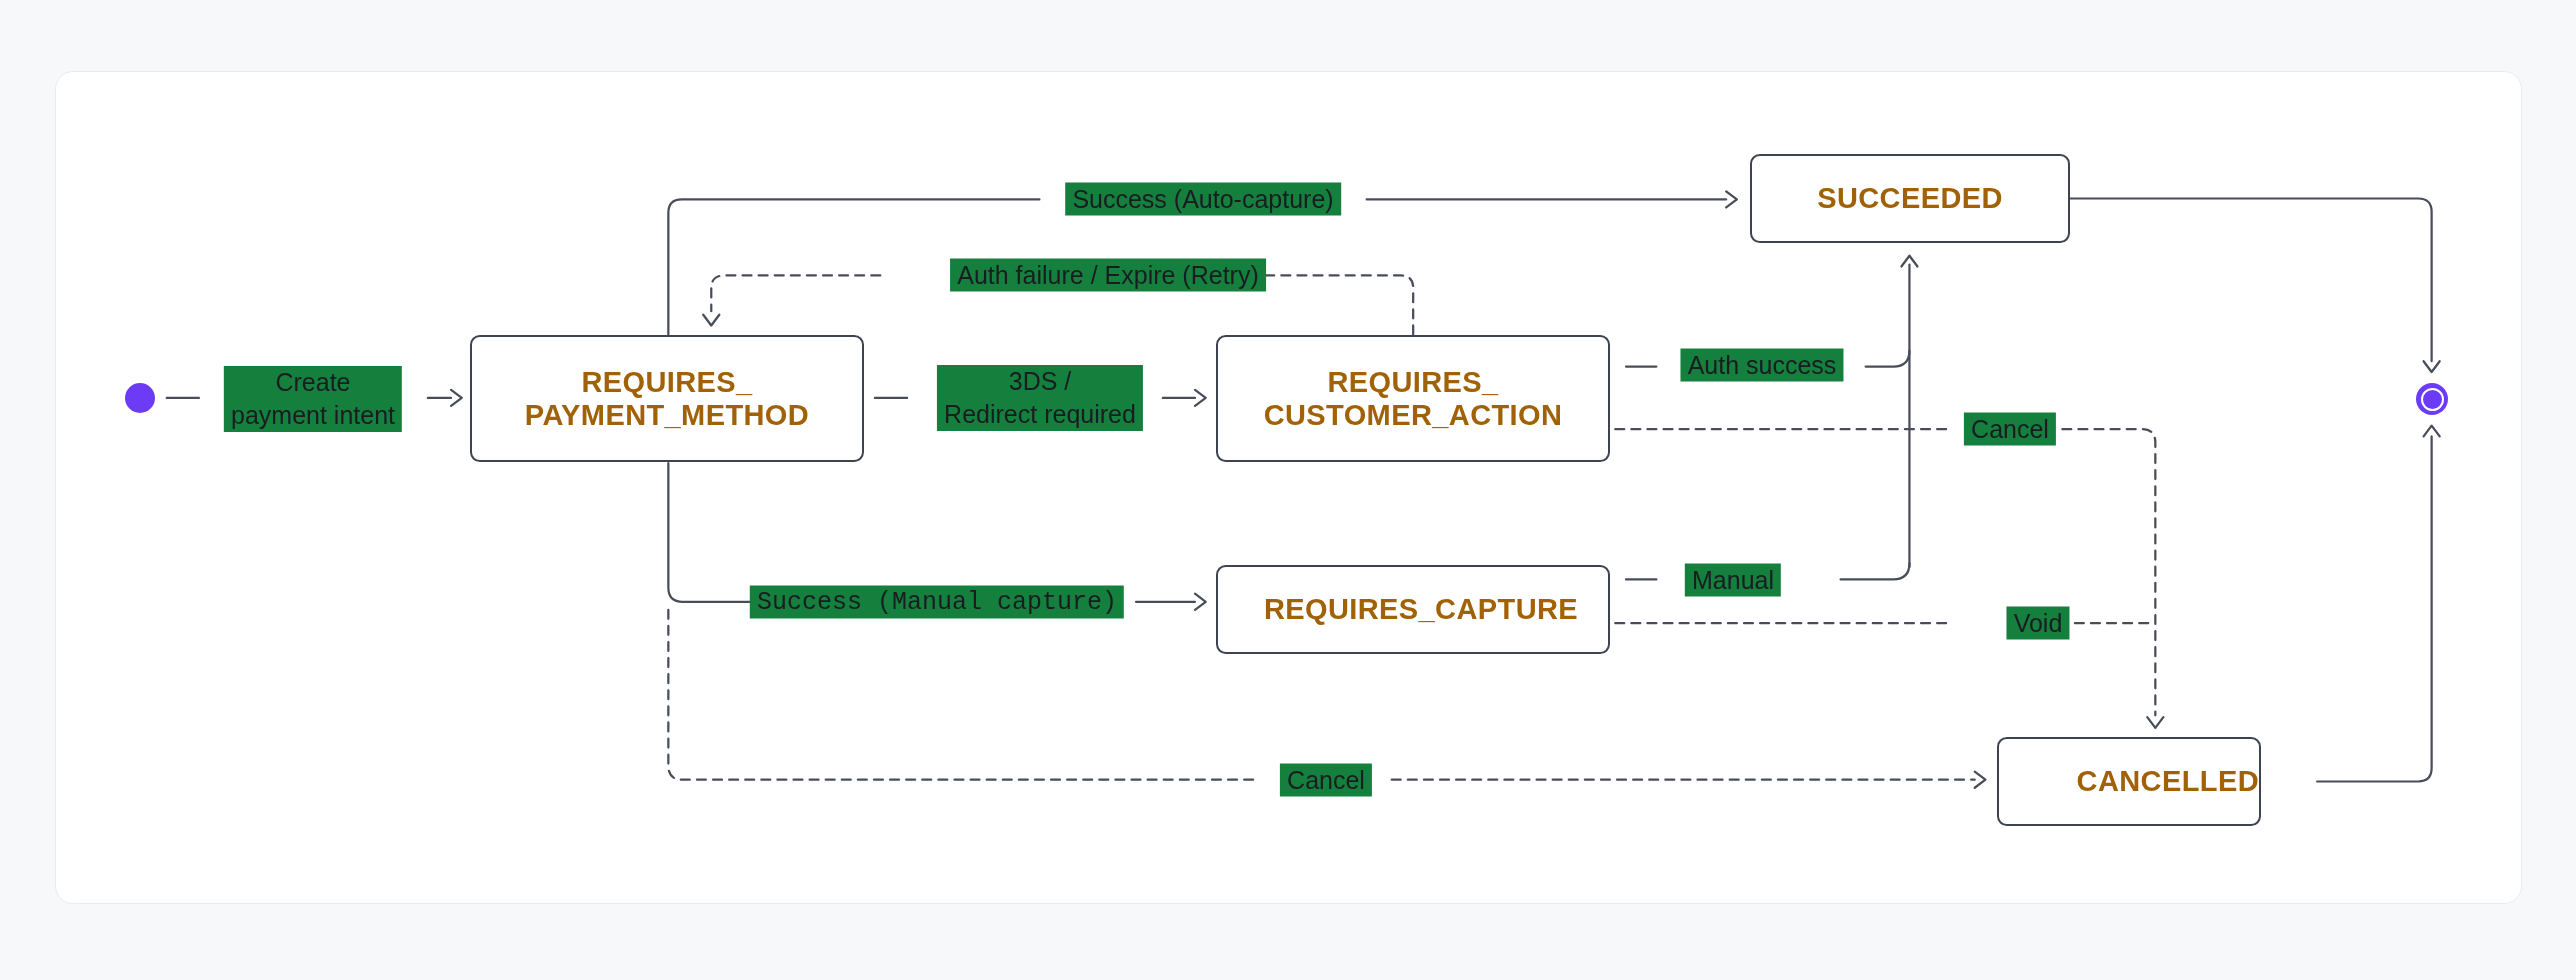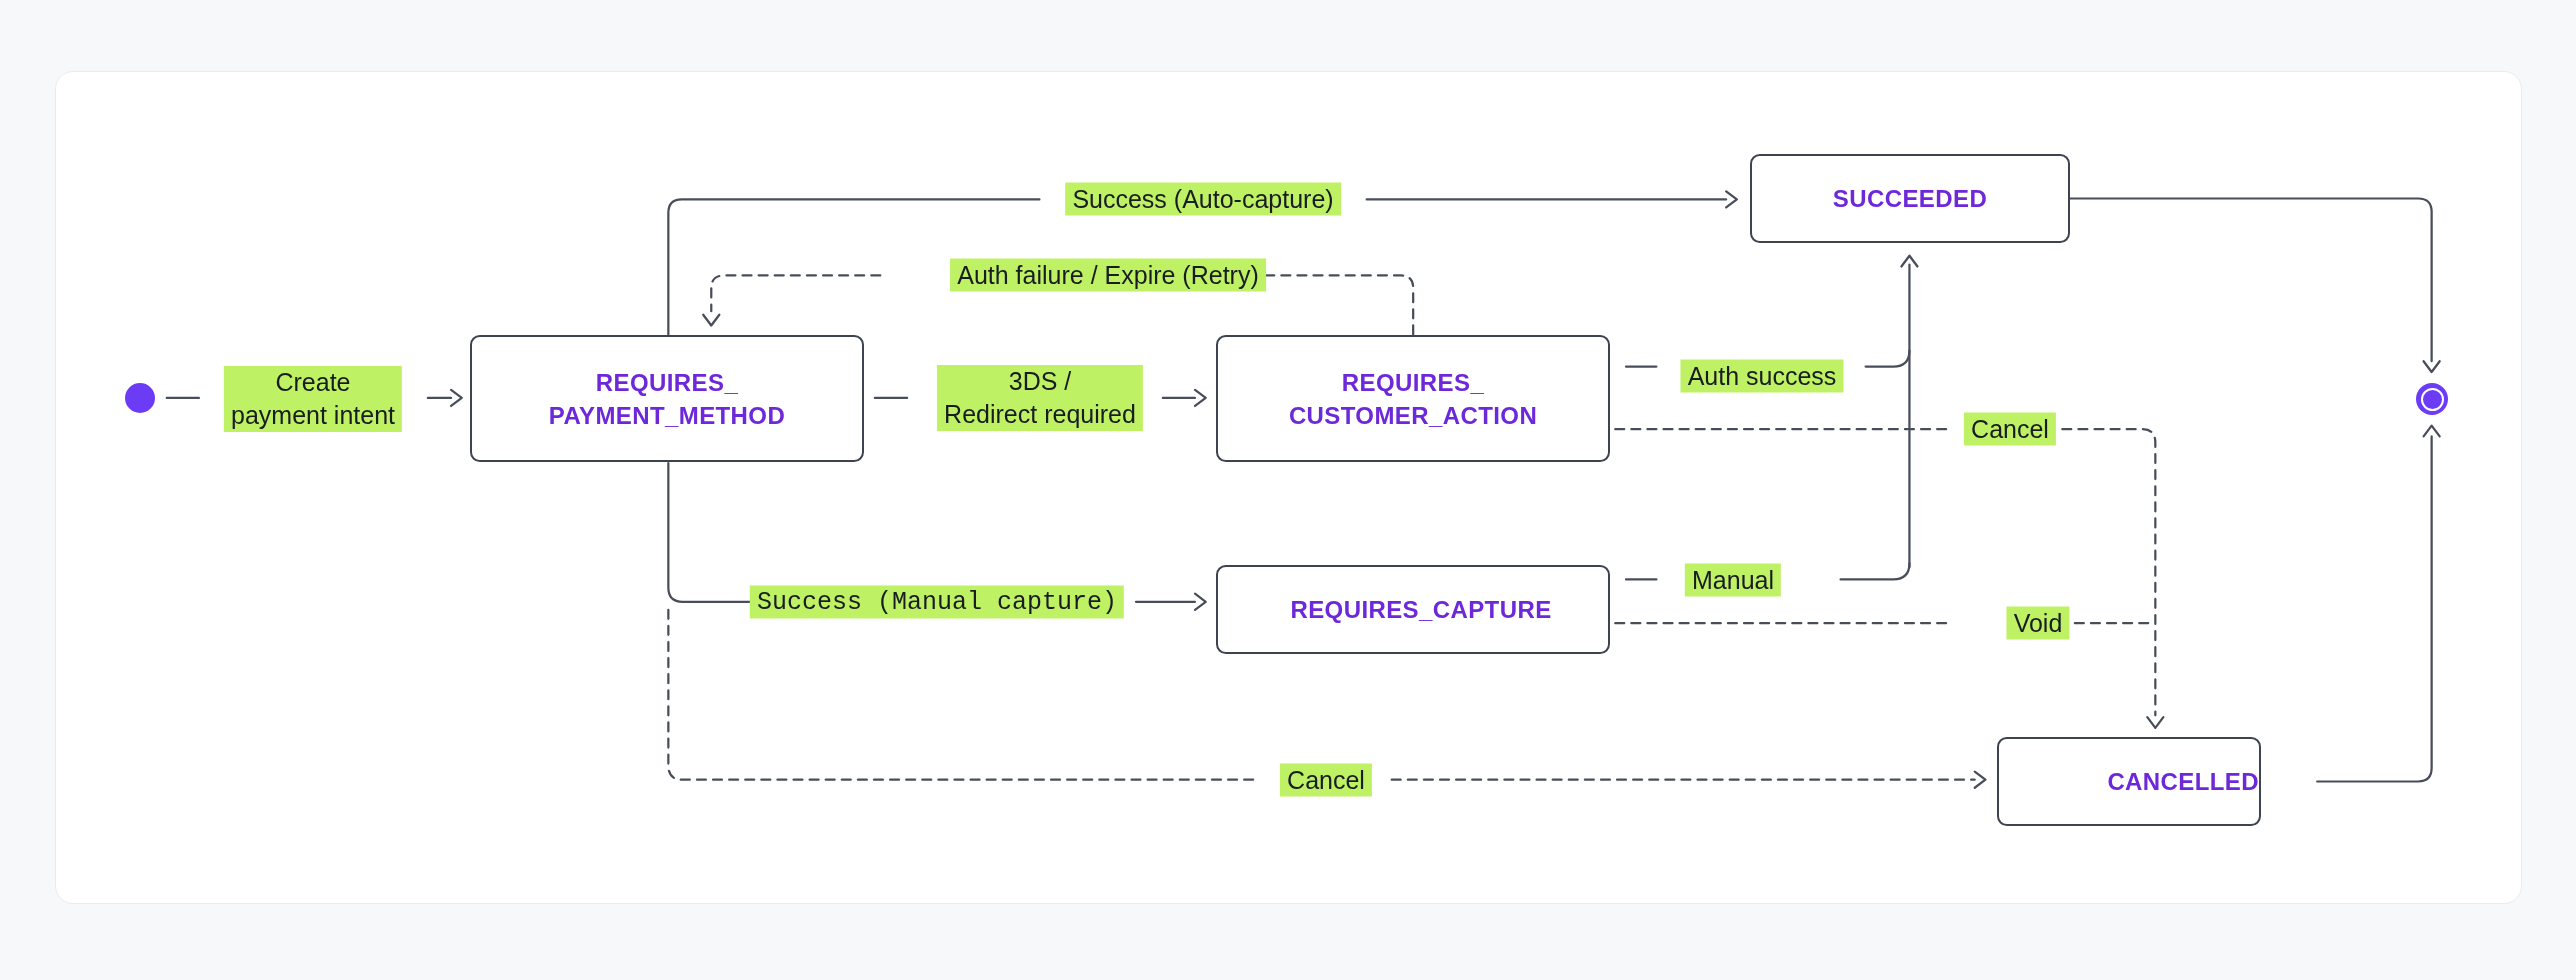--- a/index.html
+++ b/index.html
@@ -32,35 +32,35 @@
     background: #ffffff;
     border: 2.2px solid #3d444f;
     border-radius: 9.8px;
     display: flex;
     align-items: center;
     justify-content: center;
     text-align: center;
   }
   .state-label {
     font-weight: bold;
-    font-size: 24px;
+    font-size: 29px;
     line-height: 33px;
     letter-spacing: 0.4px;
-    color: #6d28d9;
+    color: #a16207;
     white-space: pre-line;
   }
   .edge-label {
     position: absolute;
     transform: translate(-50%, -50%);
     font-size: 25px;
     line-height: 33px;
     color: #191c21;
     text-align: center;
     white-space: pre-line;
-    background: #bef264;
+    background: #15803d;
     padding: 0 7.2px;
   }
   .start-node {
     position: absolute;
     left: 125px; top: 383px;
     width: 30px; height: 30px;
     border-radius: 50%;
     background: #6c3bf6;
   }
   .end-node {
@@ -179,19 +179,19 @@
 <div class="end-node">
   <div class="end-node-ring"></div>
 </div>
 
 <div class="edge-label" style="left:313px; top:399px;">Create
 payment intent</div>
 <div class="edge-label" style="left:1203px; top:199px;">Success (Auto-capture)</div>
 <div class="edge-label" style="left:1064px; top:275px;margin-left:44px;">Auth failure / Expire (Retry)</div>
 <div class="edge-label" style="left:1040px; top:398px;">3DS /
 Redirect required</div>
-<div class="edge-label" style="left:1762px; top:376px;">Auth success</div>
+<div class="edge-label" style="left:1762px; top:365px;">Auth success</div>
 <div class="edge-label" style="left:2010px; top:429px;">Cancel</div>
 <div class="edge-label" style="left:1733px; top:580px;">Manual</div>
 <div class="edge-label" style="left:1995px; top:623px;margin-left:43px;">Void</div>
 <div class="edge-label" style="left:937px; top:602px;font-family:Liberation Mono, monospace;">Success (Manual capture)</div>
 <div class="edge-label" style="left:1326px; top:780px;">Cancel</div>
 
 
 </body></html>

